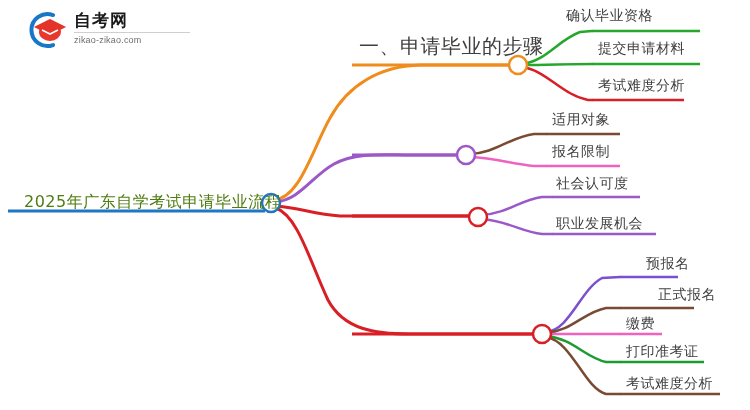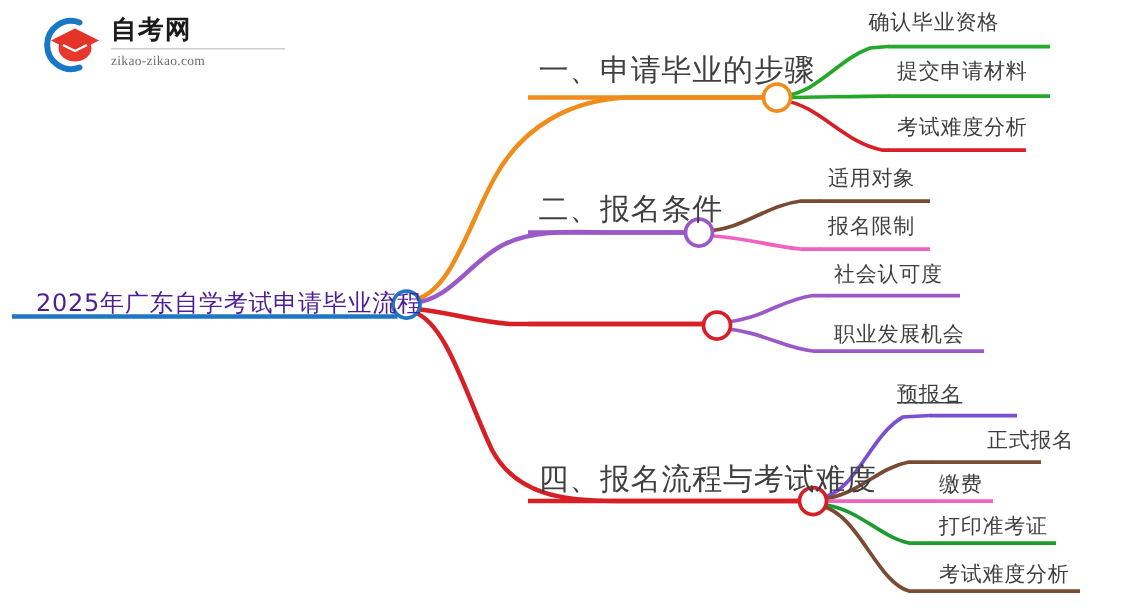--- a/index.html
+++ b/index.html
@@ -54,21 +54,21 @@
     width: 116px;
     height: 1px;
     background: #cfcfcf;
     margin-top: 2px;
   }
   .logo-sub {
     font-size: 9px;
     color: #6d6d6d;
     letter-spacing: 0.2px;
     margin-top: 2px;
-    font-family: Liberation Serif, serif;
+    font-family: Liberation Sans, sans-serif;
   }
 
   
   #map-svg {
     position: absolute;
     left: 0;
     top: 0;
     width: 750px;
     height: 410px;
   }
@@ -76,21 +76,21 @@
   
   .node-label {
     position: absolute;
     font-family: "DejaVu Sans", "Liberation Sans", sans-serif;
     color: #3f3f3f;
     white-space: nowrap;
     line-height: 1;
   }
   .root-label {
     font-size: 16px;
-    color: #4c1d95;
+    color: #4d7c0f;
     letter-spacing: 0.5px;
   }
   .branch-label {
     font-size: 20px;
     color: #3f3f3f;
     letter-spacing: 0.5px;
   }
   .leaf-label {
     font-size: 14px;
     color: #3f3f3f;
@@ -172,31 +172,29 @@
     <circle cx="271" cy="203" r="9" fill="#ffffff" stroke="#1f76c4" stroke-width="2.5"></circle>
     <circle cx="518" cy="65" r="9" fill="#ffffff" stroke="#f08c1c" stroke-width="2.5"></circle>
     <circle cx="466" cy="155" r="9" fill="#ffffff" stroke="#9b59c8" stroke-width="2.5"></circle>
     <circle cx="478" cy="217" r="9" fill="#ffffff" stroke="#d81f26" stroke-width="2.5"></circle>
     <circle cx="542" cy="334" r="9" fill="#ffffff" stroke="#d81f26" stroke-width="2.5"></circle>
   </svg>
 
   <div class="node-label root-label" style="left:24px; top:194px;">2025年广东自学考试申请毕业流程</div>
 
   <div class="node-label branch-label" style="left:359px; top:36px;">一、申请毕业的步骤</div>
-  <div class="node-label leaf-label" style="left:579px; top:8px;">确认毕业资格</div>
+  <div class="node-label leaf-label" style="left:566px; top:8px;">确认毕业资格</div>
   <div class="node-label leaf-label" style="left:598px; top:41px;">提交申请材料</div>
   <div class="node-label leaf-label" style="left:598px; top:78px;">考试难度分析</div>
 
-  <div class="node-label branch-label" style="left:359px; top:129px;">二、报名条件</div>
   <div class="node-label leaf-label" style="left:552px; top:112px;">适用对象</div>
   <div class="node-label leaf-label" style="left:552px; top:144px;">报名限制</div>
 
   <div class="node-label leaf-label" style="left:556px; top:176px;">社会认可度</div>
   <div class="node-label leaf-label" style="left:556px; top:216px;">职业发展机会</div>
 
-  <div class="node-label branch-label" style="left:359px; top:309px;">四、报名流程与考试难度</div>
-  <div class="node-label leaf-label" style="left:598px; top:256px;text-decoration:underline;">预报名</div>
+  <div class="node-label leaf-label" style="left:646px; top:256px;">预报名</div>
   <div class="node-label leaf-label" style="left:626px; top:287px;margin-left:32px;">正式报名</div>
   <div class="node-label leaf-label" style="left:626px; top:316px;">缴费</div>
   <div class="node-label leaf-label" style="left:626px; top:344px;">打印准考证</div>
   <div class="node-label leaf-label" style="left:626px; top:376px;">考试难度分析</div>
 
 </div>
 
 </body></html>

